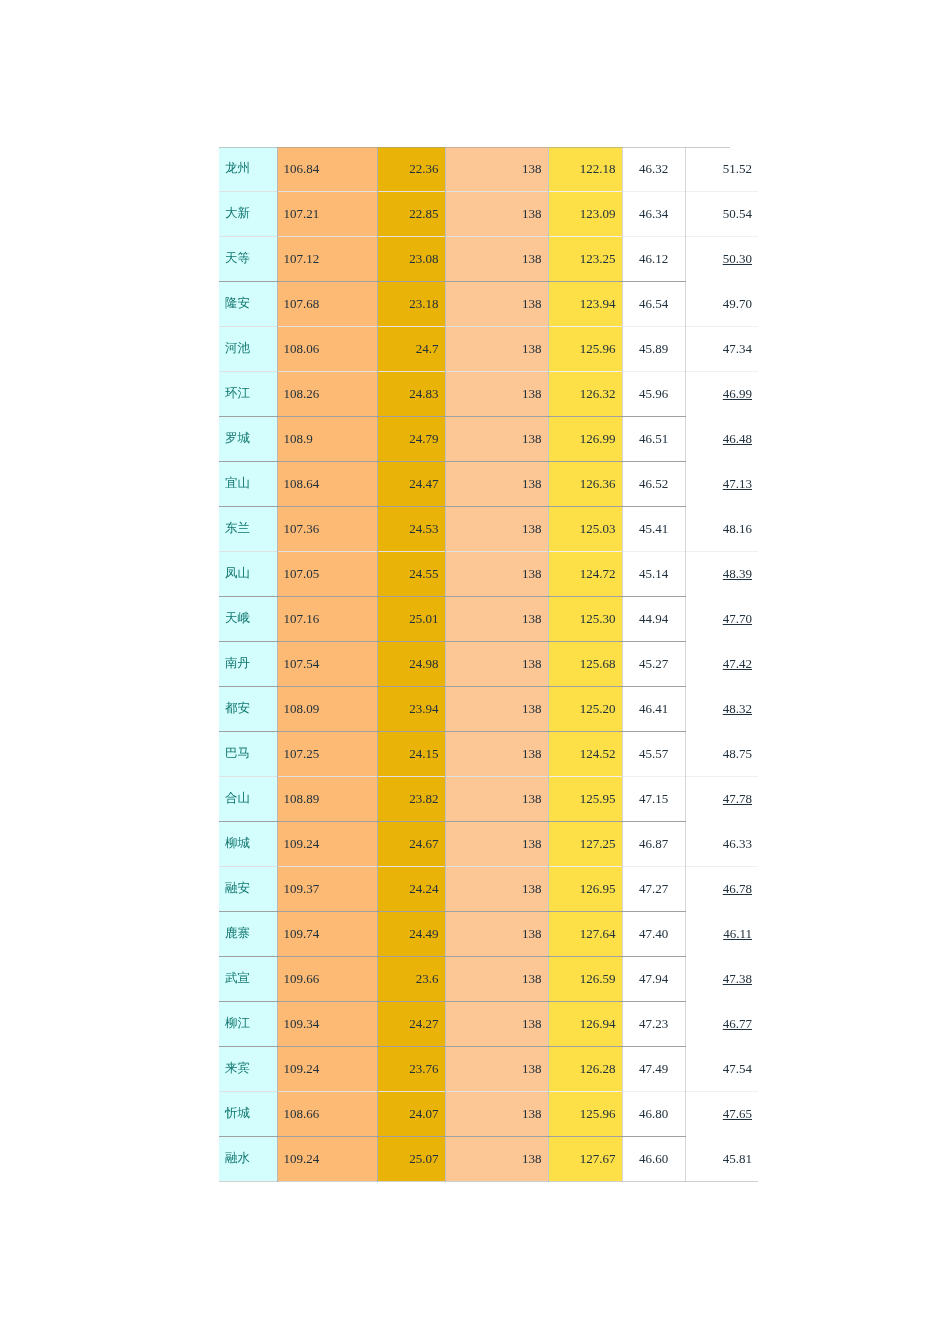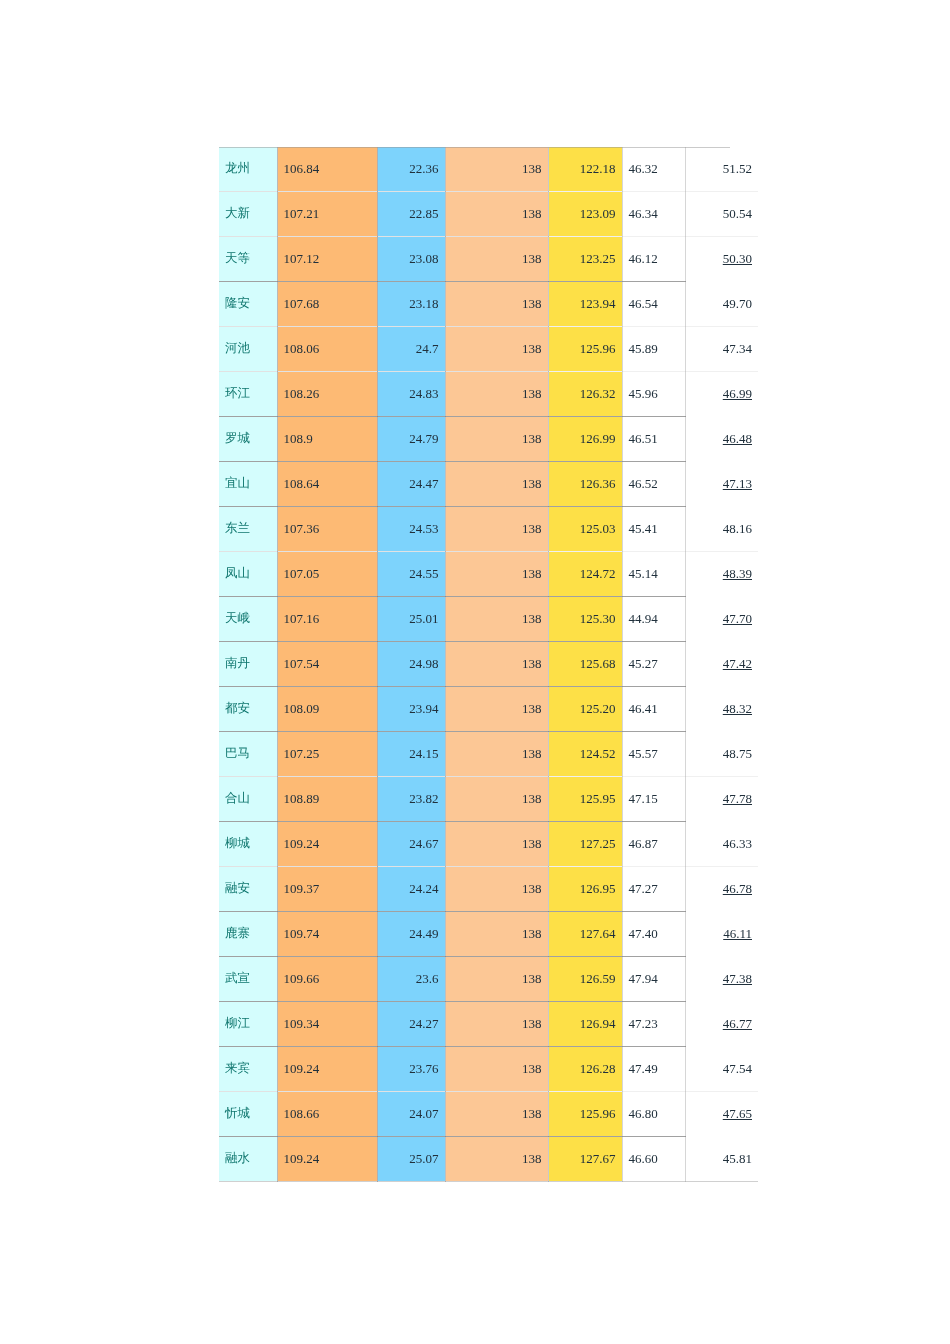--- a/index.html
+++ b/index.html
@@ -57,40 +57,40 @@
     padding-left: 9px;
     color: #0f766e;
   }
   td.cell-lon {
     background: #fdba74;
     text-align: left;
     border-right: 1px solid #b0b0b0;
     padding-right: 7px;
   }
   td.cell-lat {
-    background: #7dd3fc;
+    background: #eab308;
     text-align: right;
     border-right: 1px solid #bfbfbf;
     padding-right: 12px;
   }
   td.cell-alt {
     background: #fcc795;
     text-align: right;
     border-right: 1px solid #c9c9c9;
     padding-right: 9px;
   }
   td.cell-v1 {
     background: #fde047;
     text-align: right;
     border-right: 1px solid #d6d6d6;
     padding-right: 7px;
   }
   td.cell-v2 {
     background: #ffffff;
-    text-align: left;
+    text-align: center;
     border-right: 1px solid #d6d6d6;
     padding-right: 4px;
   }
   td.cell-v3 {
     background: #ffffff;
     text-align: right;
     padding-right: 6px;
   }
 
   

